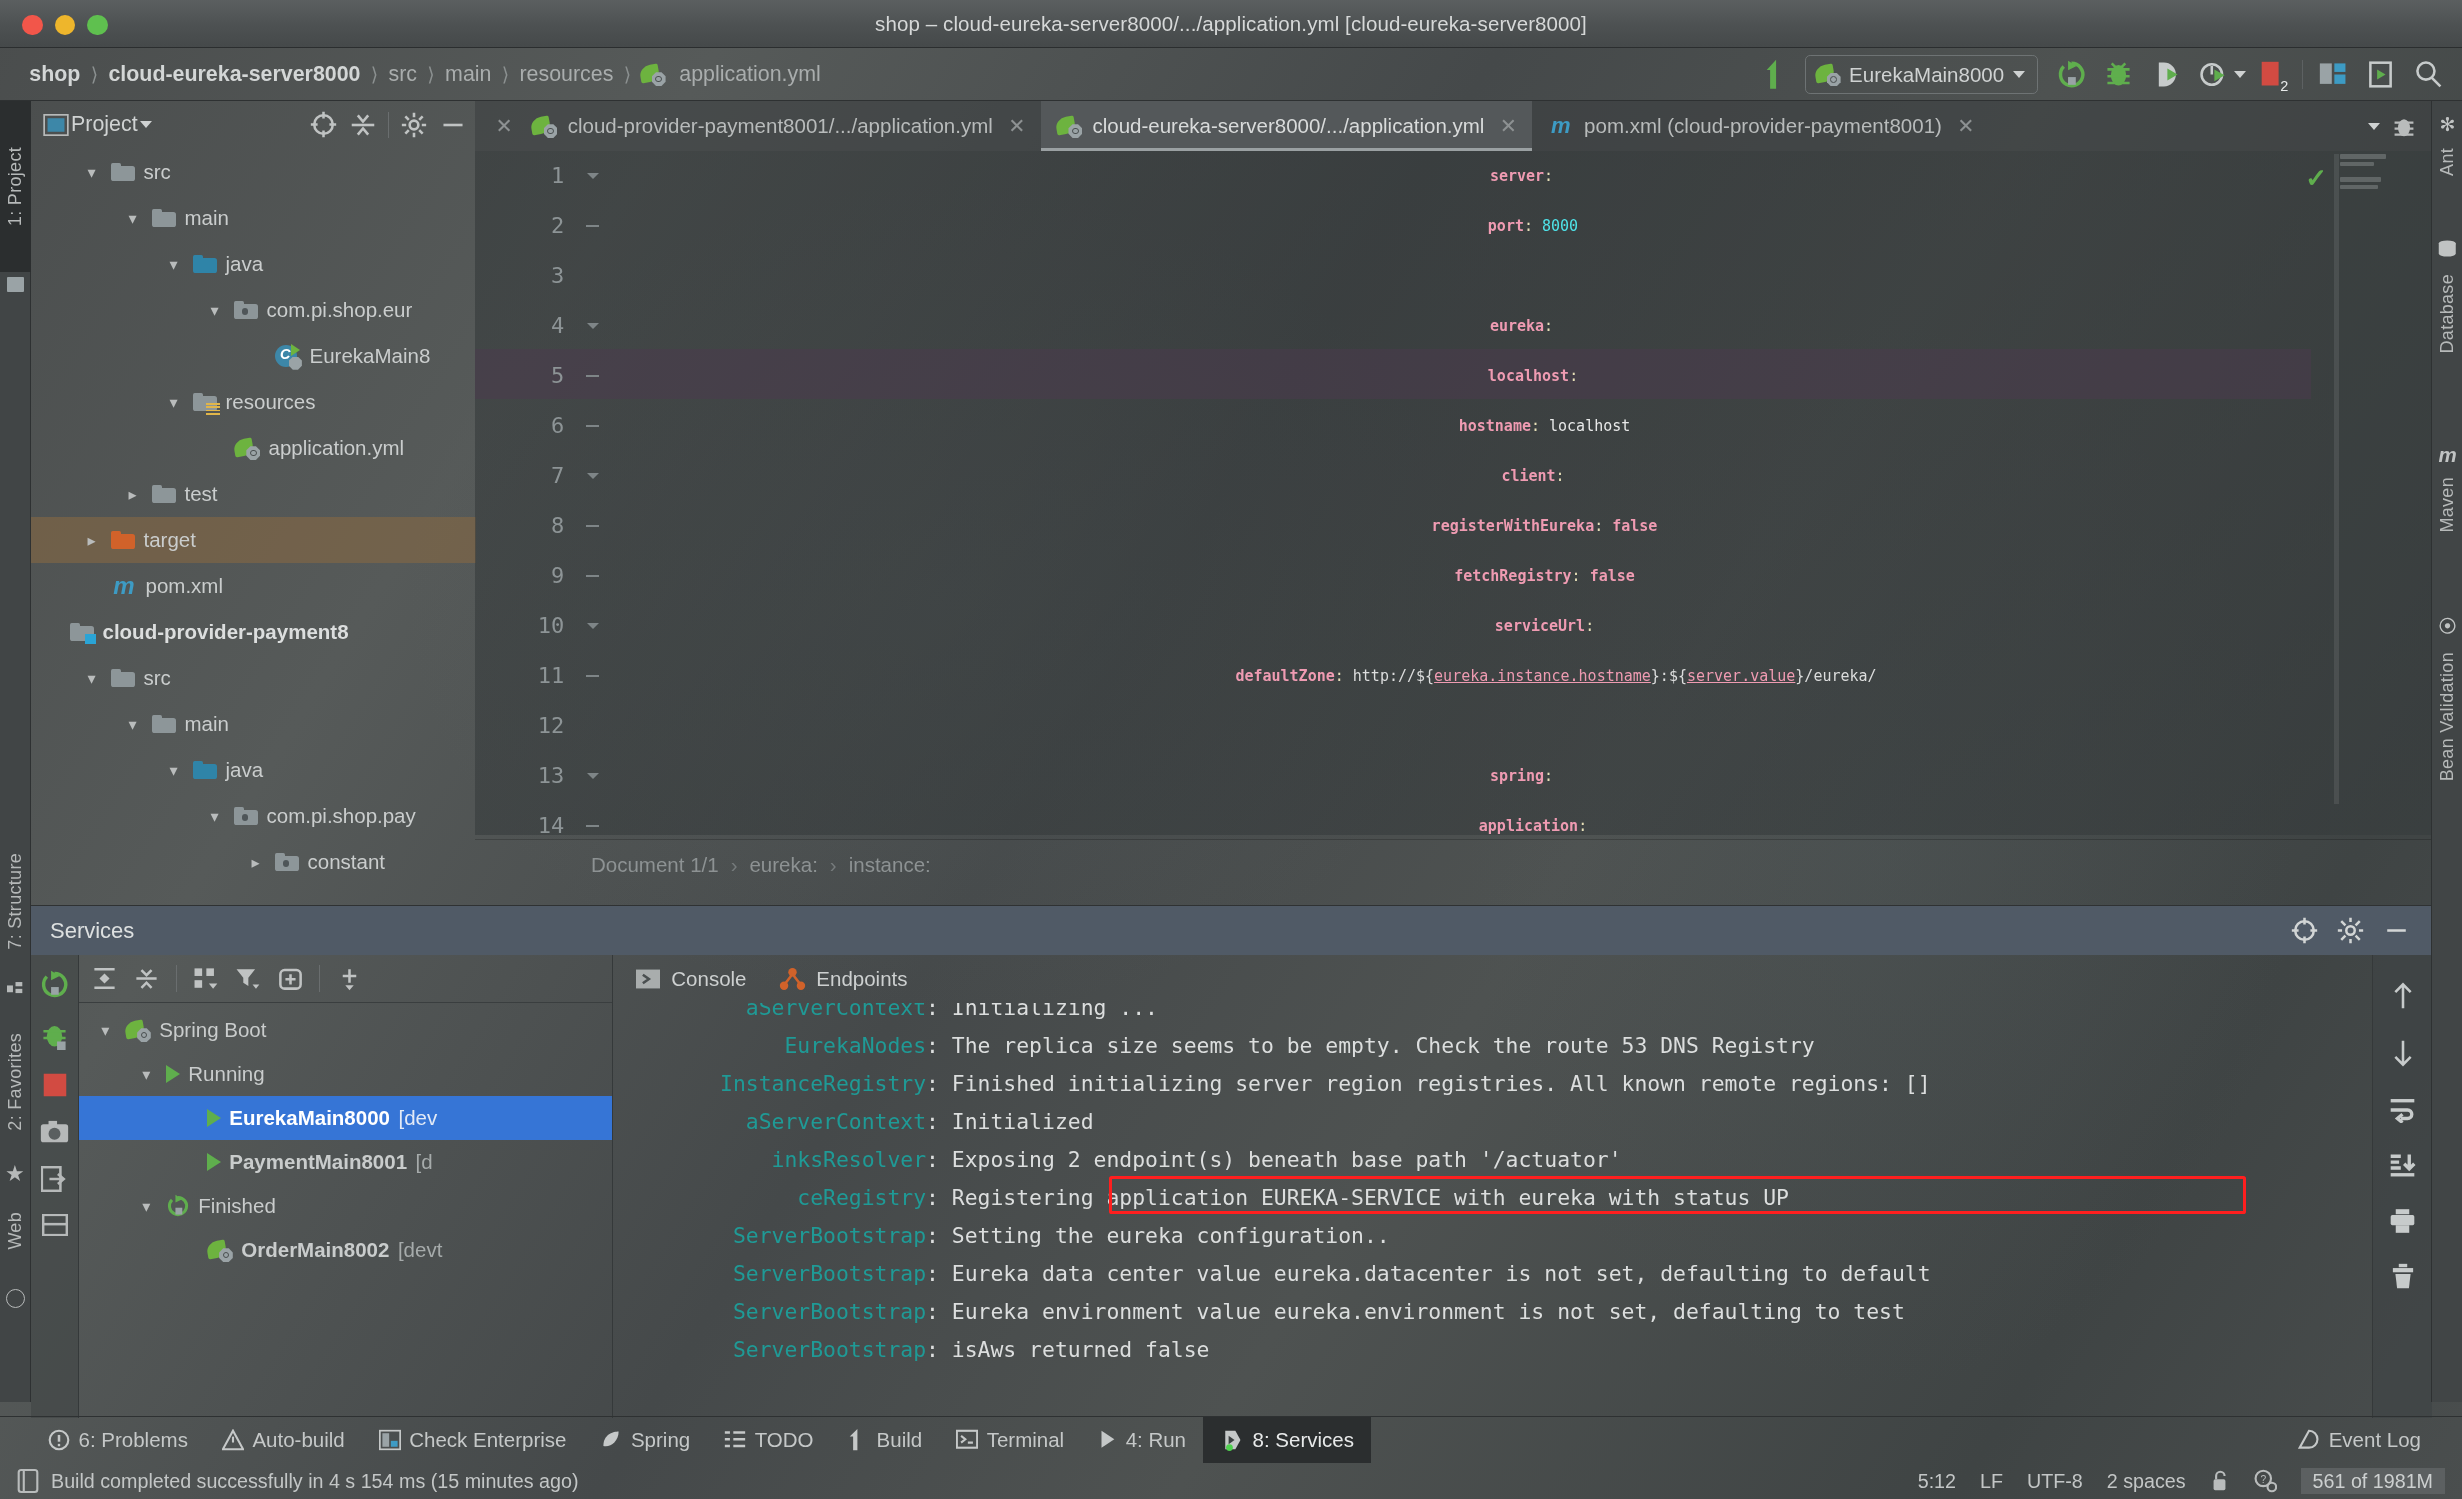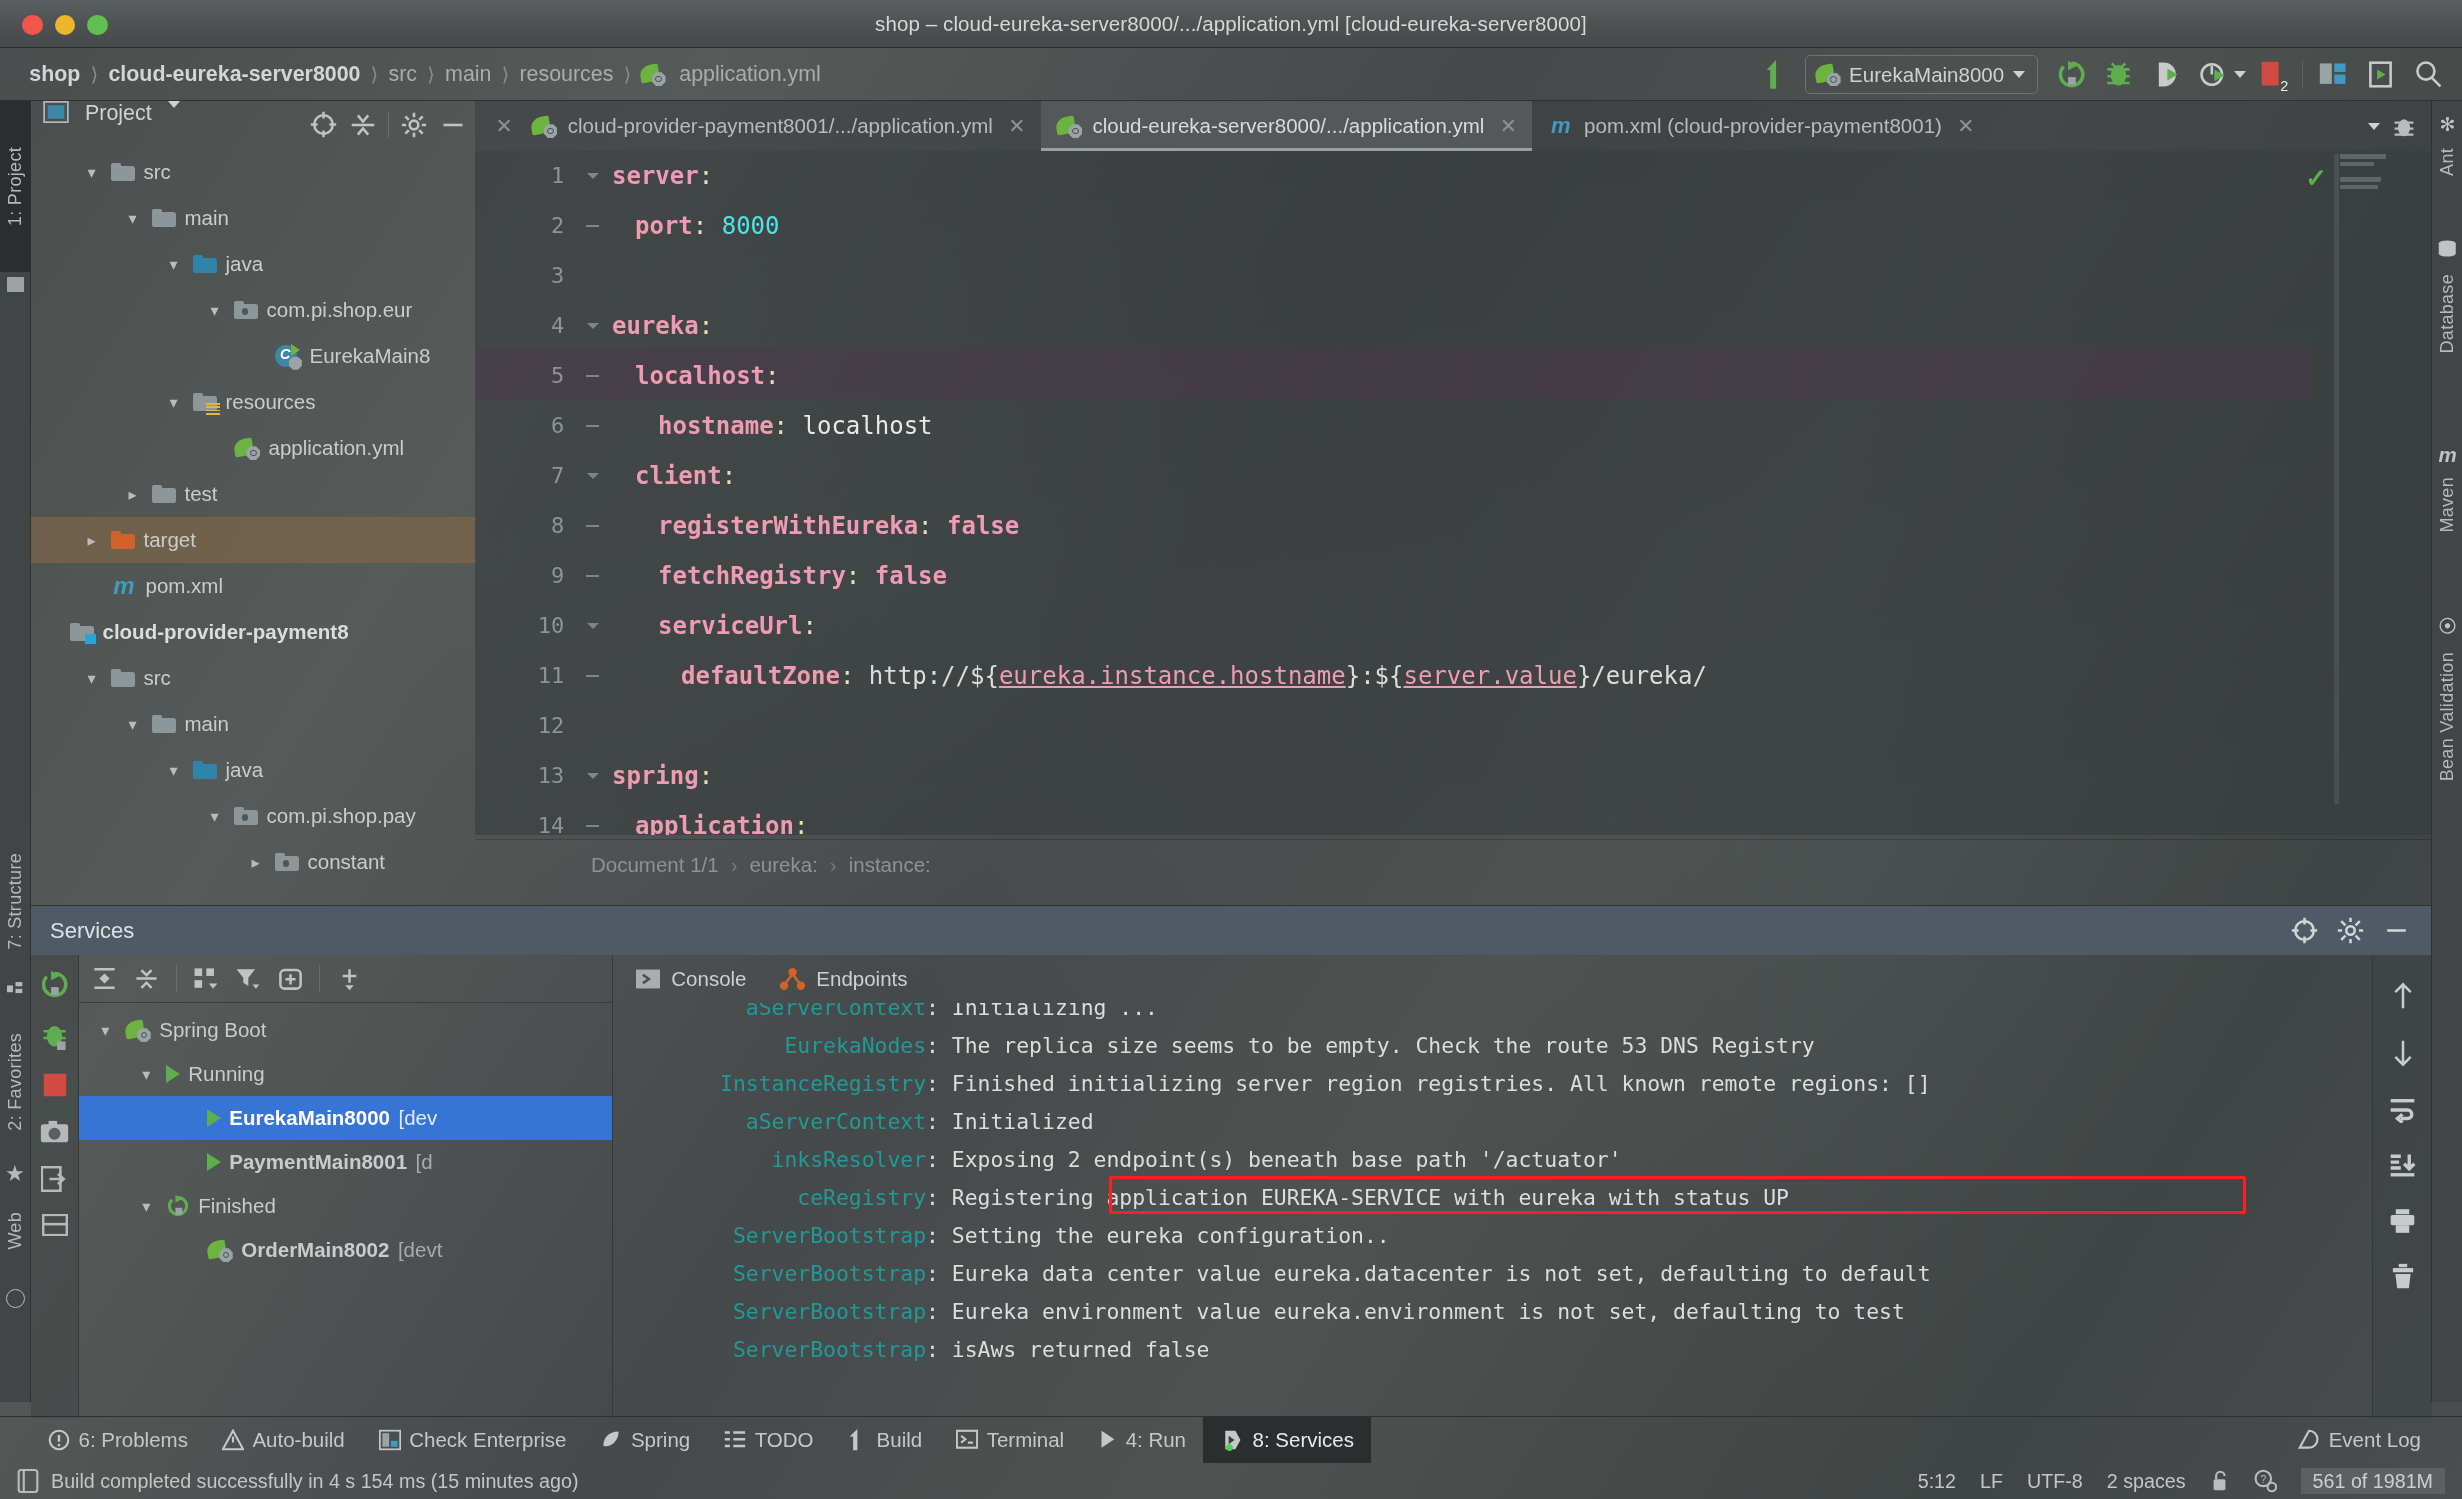--- a/index.html
+++ b/index.html
@@ -58,21 +58,21 @@
     writing-mode:vertical-rl; transform:rotate(180deg);
     color:#b6b9b9; font-size:18px; white-space:nowrap; letter-spacing:0.3px;
   }
   .strip-active{ background:#2b2e2f; }
 
   
   .project-tw{
     position:absolute; left:31px; top:101px; width:445px; height:788px;
   }
   .tw-header{
-    height:48px; display:flex; padding:0 8.5px 0 12px; gap:16px;
+    height:48px; display:flex; align-items:center; padding:0 8.5px 0 12px; gap:2px;
     border-bottom:0.9px solid #33373800;
   }
   .tw-title{ color:#d0d3d3; font-size:21.4px; }
   .tw-hdr-icons{ margin-left:auto; display:flex; align-items:center; gap:10.3px; }
   .hdr-ico{ width:29px; height:29px; display:flex; align-items:center; justify-content:center; }
 
   .tree{ position:relative; height:740px; overflow:hidden; font-size:20.5px; }
   .trow{
     height:46px; display:flex; align-items:center; gap:8.5px; white-space:nowrap;
     color:#cacdcd; padding-right:6.8px;
@@ -124,21 +124,21 @@
       background:linear-gradient(180deg, rgba(48,53,54,.55), rgba(52,57,58,.55)); }
   .gutter{ position:absolute; left:0; top:0; width:103px; height:684px; text-align:right; }
   .gln{ height:50px; line-height:50px; color:#8d9496; font-size:22px; padding-right:13.7px; font-family:"DejaVu Sans Mono", monospace;}
   .foldcol{ position:absolute; left:103px; top:0; width:29px; height:684px;}
   .fmark{ height:50px; display:flex; align-items:center; justify-content:center; }
   .fmark i{ display:block; width:13.7px; height:2.6px; background:#7e8587; }
   .fmark.tri i{ width:0;height:0;background:none;border-left:6px solid transparent;border-right:6px solid transparent;border-top:6.8px solid #7e8587;}
   .codelines{ position:absolute; left:137px; top:0; right:0; }
   .cl{
     height:50px; line-height:50px; font-family:"DejaVu Sans Mono", monospace;
-    font-size:24px; white-space:pre; color:#d6d7d7;
+    font-size:15px; white-space:pre; color:#d6d7d7;text-align:center;
   }
   .hl-line{ position:absolute; left:0; right:120px; height:50px; background:rgba(76,58,78,.5); }
   .k{ color:#ef9bb2; font-weight:bold; }
   .num{ color:#4fe3e8; }
   .val{ color:#e8e9e9; }
   .punc{ color:#e8e0b8; }
   .link{ color:#ef9bb2; text-decoration:underline; }
   .plain{ color:#dcdddd; }
   .check{ position:absolute; right:104px; top:12px; color:#5fae4d; font-size:26px; font-weight:bold;}
   .minimap{ position:absolute; right:0; top:0; width:101px; height:684px; background:rgba(60,65,66,.35); }

